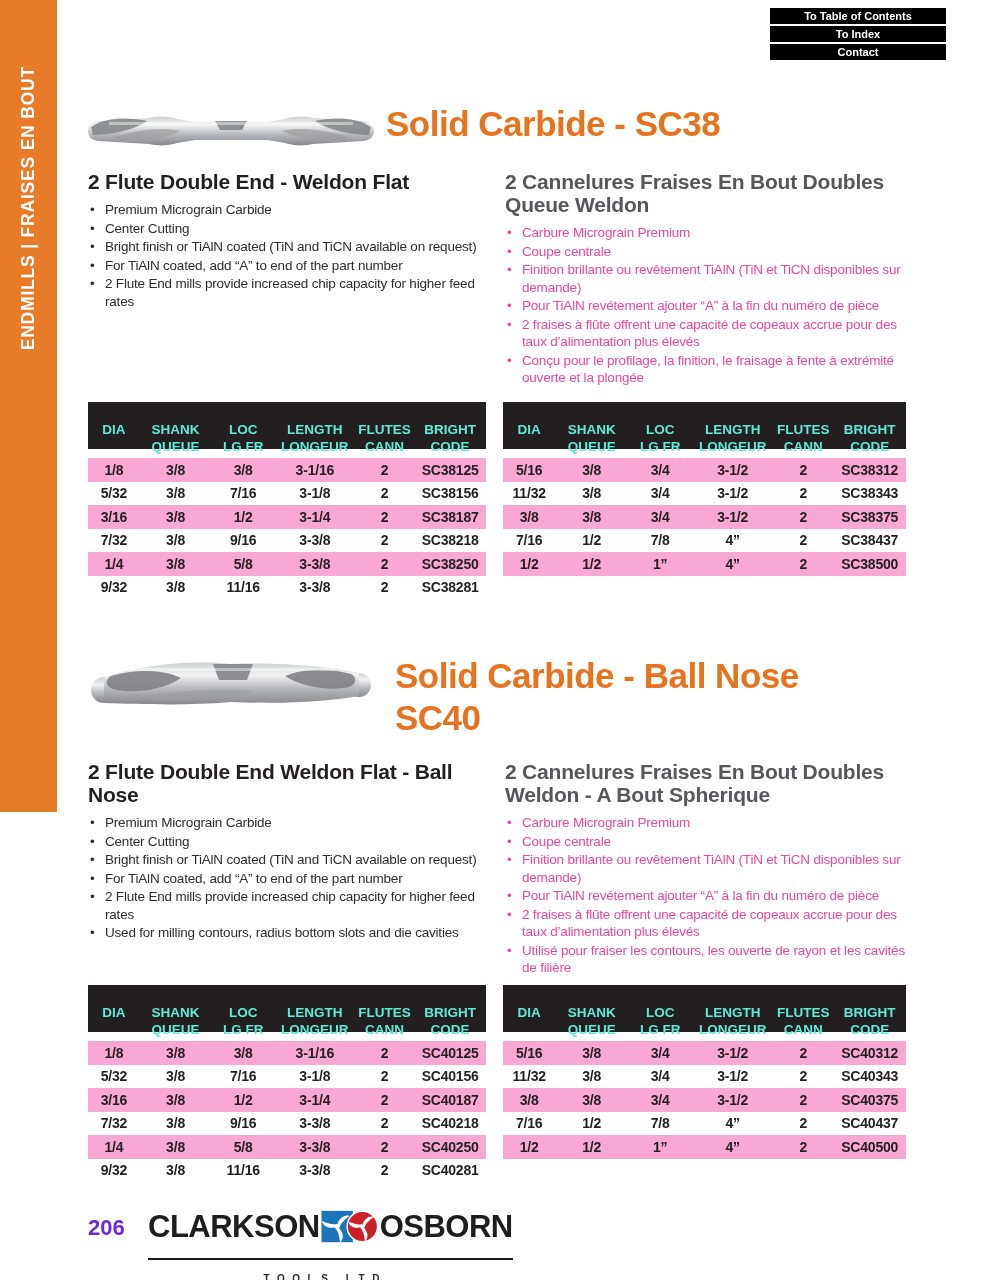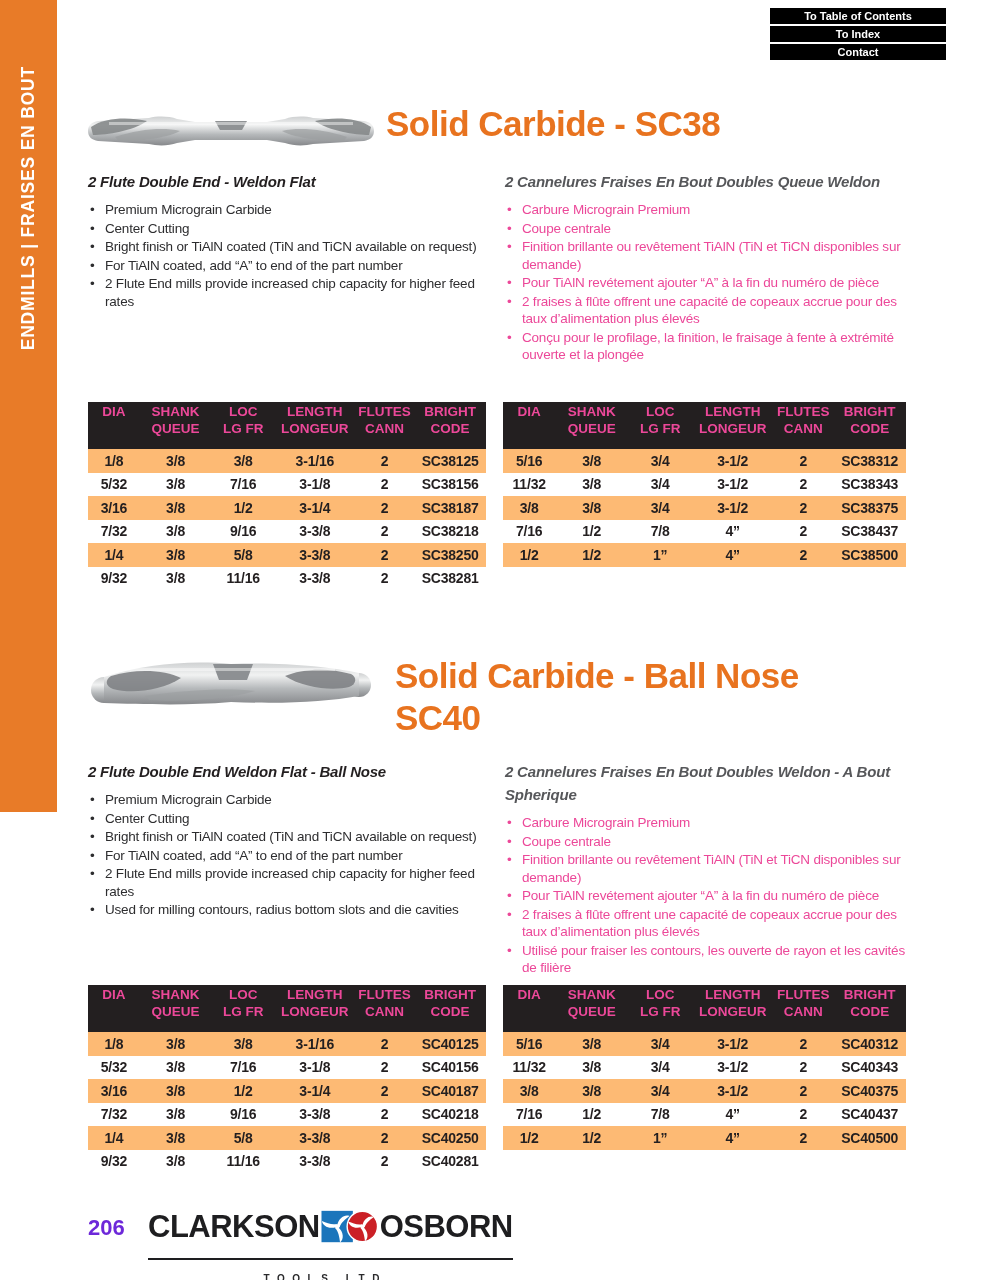--- a/index.html
+++ b/index.html
@@ -28,43 +28,43 @@
   .tool-photo { position:absolute; }
   #photo-sc38 { left:85px; top:106px; width:292px; height:50px; }
   #photo-sc40 { left:85px; top:644px; width:292px; height:74px; }
 
   
   .col { position:absolute; }
   #en-sc38 { left:88px;  top:170px; width:410px; }
   #fr-sc38 { left:505px; top:170px; width:415px; }
   #en-sc40 { left:88px;  top:760px; width:412px; }
   #fr-sc40 { left:505px; top:760px; width:415px; }
-  .col-heading { font-size:15px; font-weight:bold; line-height:23px; letter-spacing:-0.2px;font-style:italic; }
+  .col-heading { font-size:21px; font-weight:bold; line-height:23px; letter-spacing:-0.2px; }
   .en .col-heading { color:#231F20; }
   .fr .col-heading { color:#56575A; }
   .bullets { margin-top:8px; list-style:none; }
   .bullets li { position:relative; padding-left:17px; font-size:13.5px; line-height:17.5px;
     letter-spacing:-0.2px; margin-bottom:1px; }
   .bullets li::before { content:"\2022"; position:absolute; left:2px; }
   .en .bullets li { color:#2D2D2F; }
   .fr .bullets li { color:#ec4899; }
 
   
   .spec-table { position:absolute; }
   #tbl-sc38-left  { left:88px;  top:402px; width:398px; }
   #tbl-sc38-right { left:503px; top:402px; width:403px; }
   #tbl-sc40-left  { left:88px;  top:985px; width:398px; }
   #tbl-sc40-right { left:503px; top:985px; width:403px; }
   .thead { display:grid; grid-template-columns:13% 18% 16% 20% 15% 18%;
-    background:#231F20; color:#ec4899; height:47px; padding-top:2px; }
+    background:#231F20; color:#5eead4; height:47px; padding-top:20px; margin-bottom:9px; }
   .hcell { text-align:center; font-weight:bold; font-size:13.5px; line-height:16.5px; }
   .hcell span { display:block; }
   .trow { display:grid; grid-template-columns:13% 18% 16% 20% 15% 18%; height:23.5px;
     align-items:center; }
-  .trow.odd { background:#fdba74; }
+  .trow.odd { background:#f9a8d4; }
   .tcell { text-align:center; font-weight:bold; font-size:14px; color:#231F20; letter-spacing:-0.2px; }
 
   
   .page-number { position:absolute; left:88px; top:1215px; font-size:22px; font-weight:bold; color:#6d28d9; }
   .brand { position:absolute; left:148px; top:1208px; }
   .brand-row { display:flex; align-items:center; }
   .brand-word { font-size:31px; font-weight:bold; color:#1E1E20; letter-spacing:-0.5px; }
   .brand-mark { margin:0 1px; display:block; }
   .brand-sub { border-top:2.5px solid #1E1E20; margin-top:12px; text-align:center;
     font-size:10px; font-weight:bold; color:#2A2A2C; letter-spacing:7.5px; padding-top:13px; }

